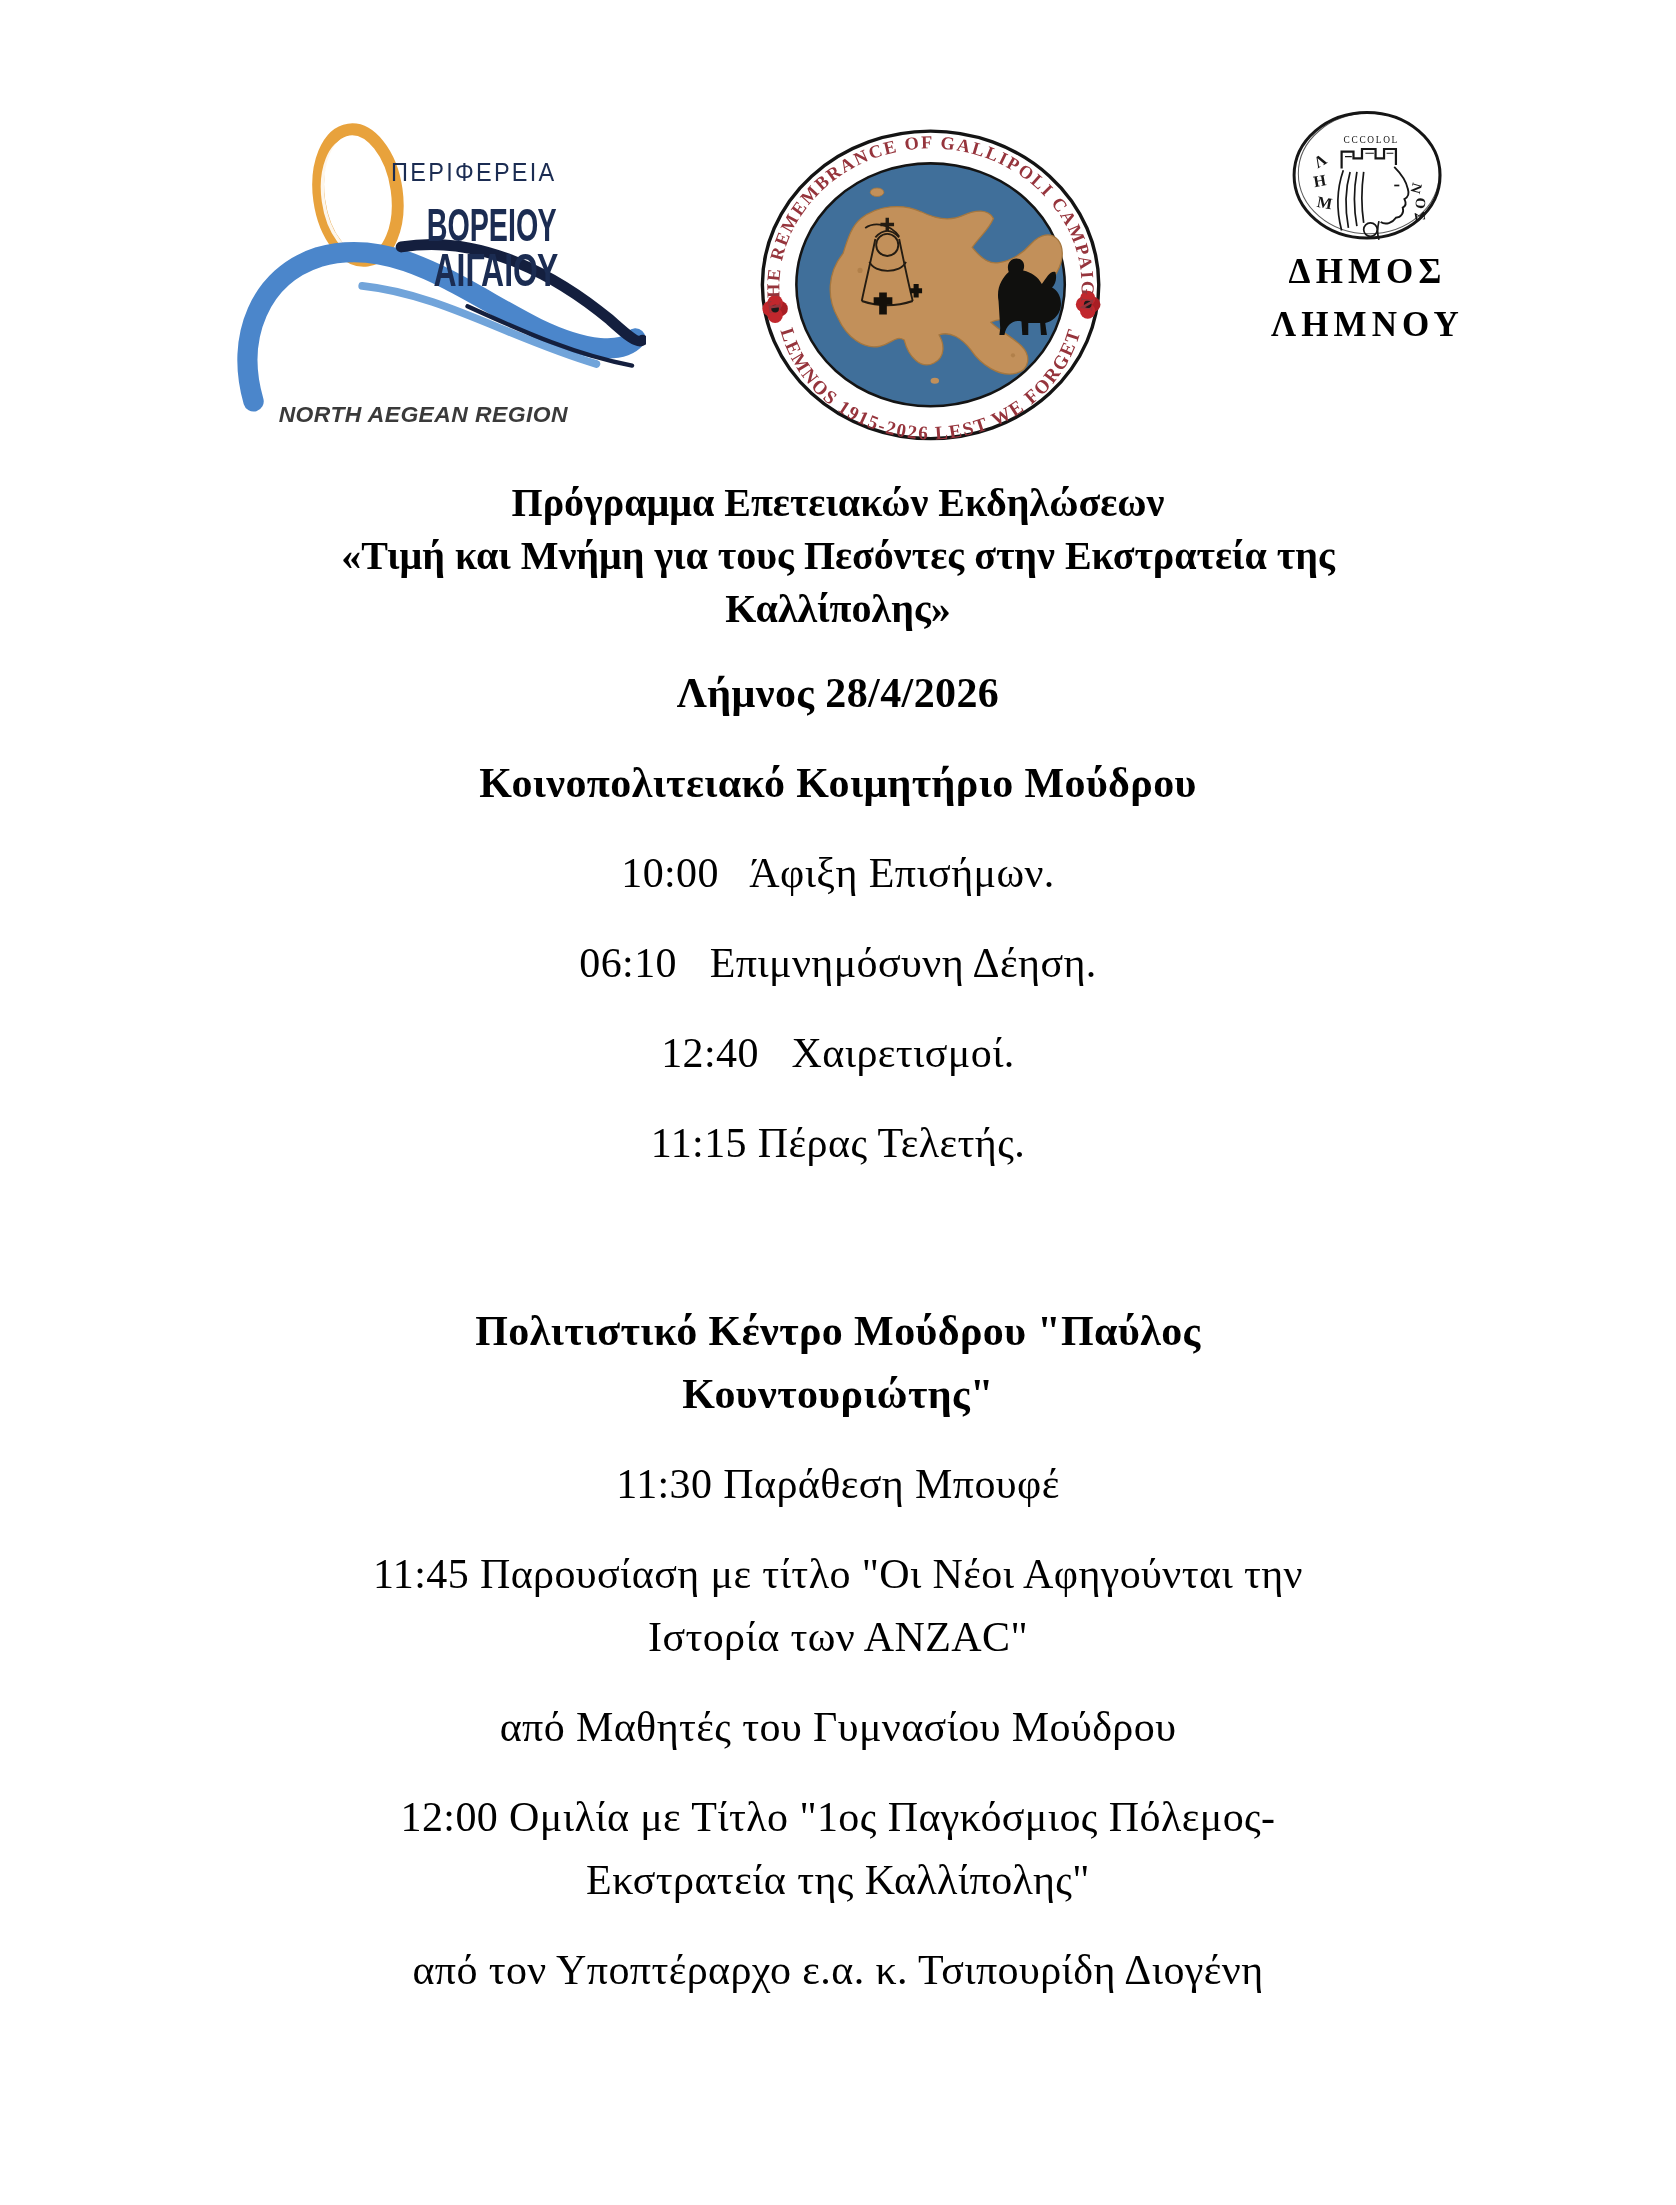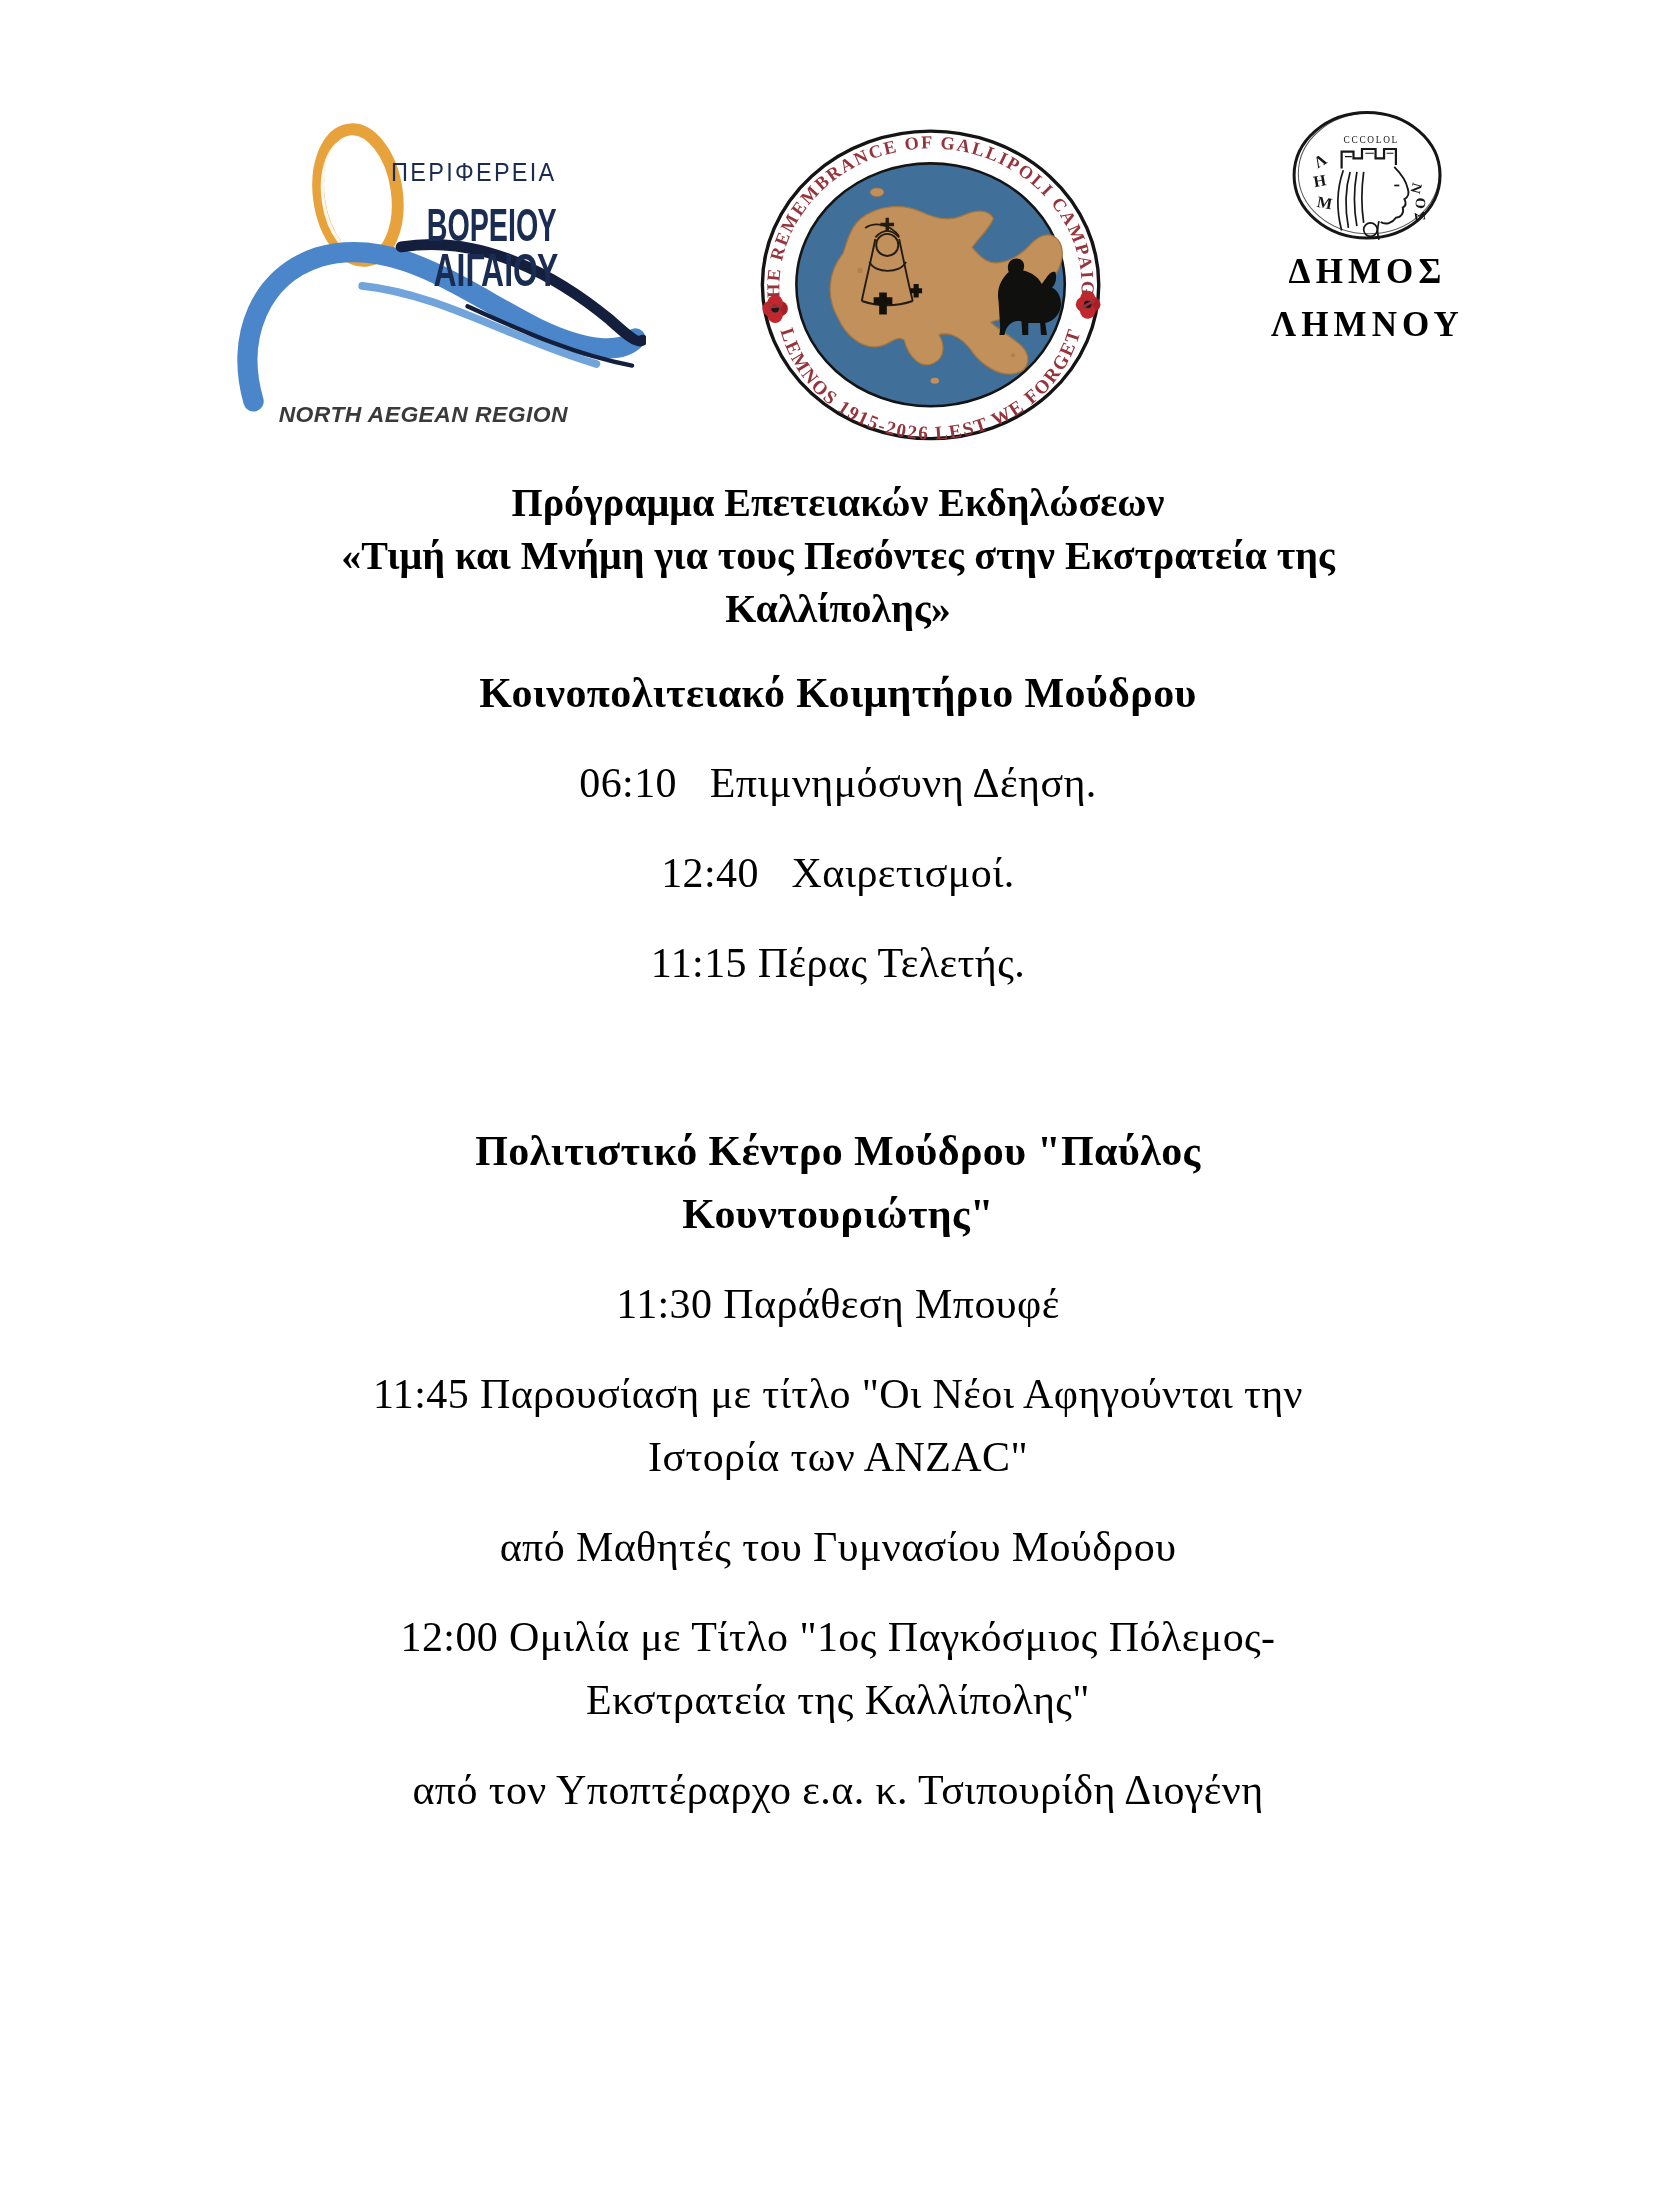--- a/index.html
+++ b/index.html
@@ -171,23 +171,25 @@
     </svg>
     <div class="muni-line">ΔΗΜΟΣ</div>
     <div class="muni-line">ΛΗΜΝΟΥ</div>
   </div>
 
   <div class="content">
     <div class="doc-title">Πρόγραμμα Επετειακών Εκδηλώσεων
 «Τιμή και Μνήμη για τους Πεσόντες στην Εκστρατεία της
 Καλλίπολης»</div>
 
+    <div class="para bold">Λήμνος 28/4/2026</div>
 
     <div class="para bold">Κοινοπολιτειακό Κοιμητήριο Μούδρου</div>
 
+    <div class="para">10:00   Άφιξη Επισήμων.</div>
     <div class="para">06:10   Επιμνημόσυνη Δέηση.</div>
     <div class="para">12:40   Χαιρετισμοί.</div>
     <div class="para">11:15 Πέρας Τελετής.</div>
 
     <div class="para bold section-gap">Πολιτιστικό Κέντρο Μούδρου "Παύλος
 Κουντουριώτης"</div>
 
     <div class="para">11:30 Παράθεση Μπουφέ</div>
     <div class="para">11:45 Παρουσίαση με τίτλο "Οι Νέοι Αφηγούνται την
 Ιστορία των ΑΝΖΑC"</div>

